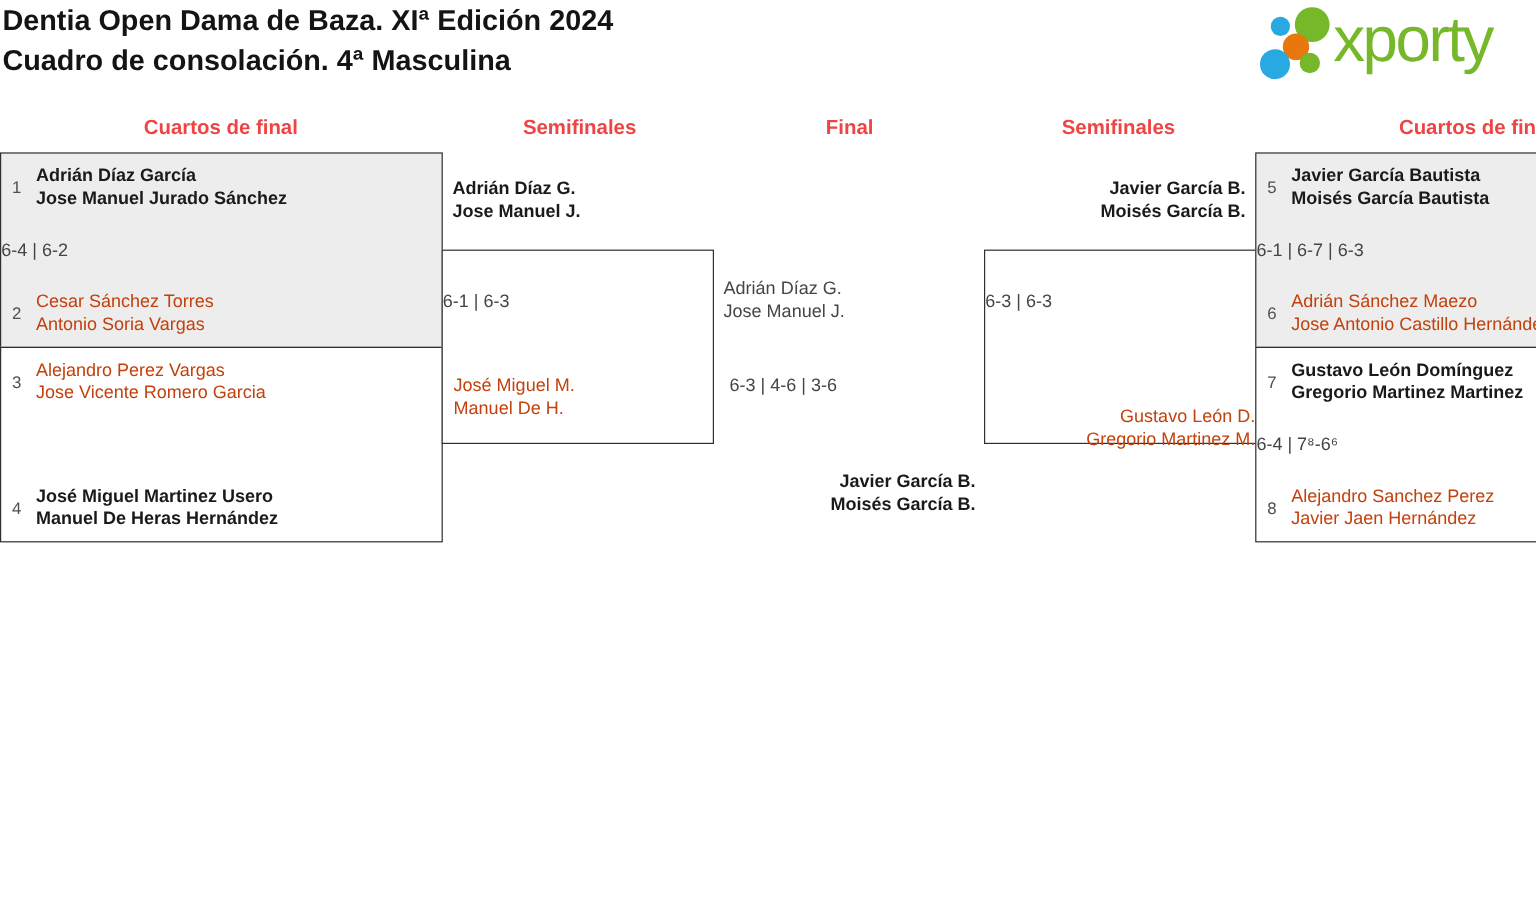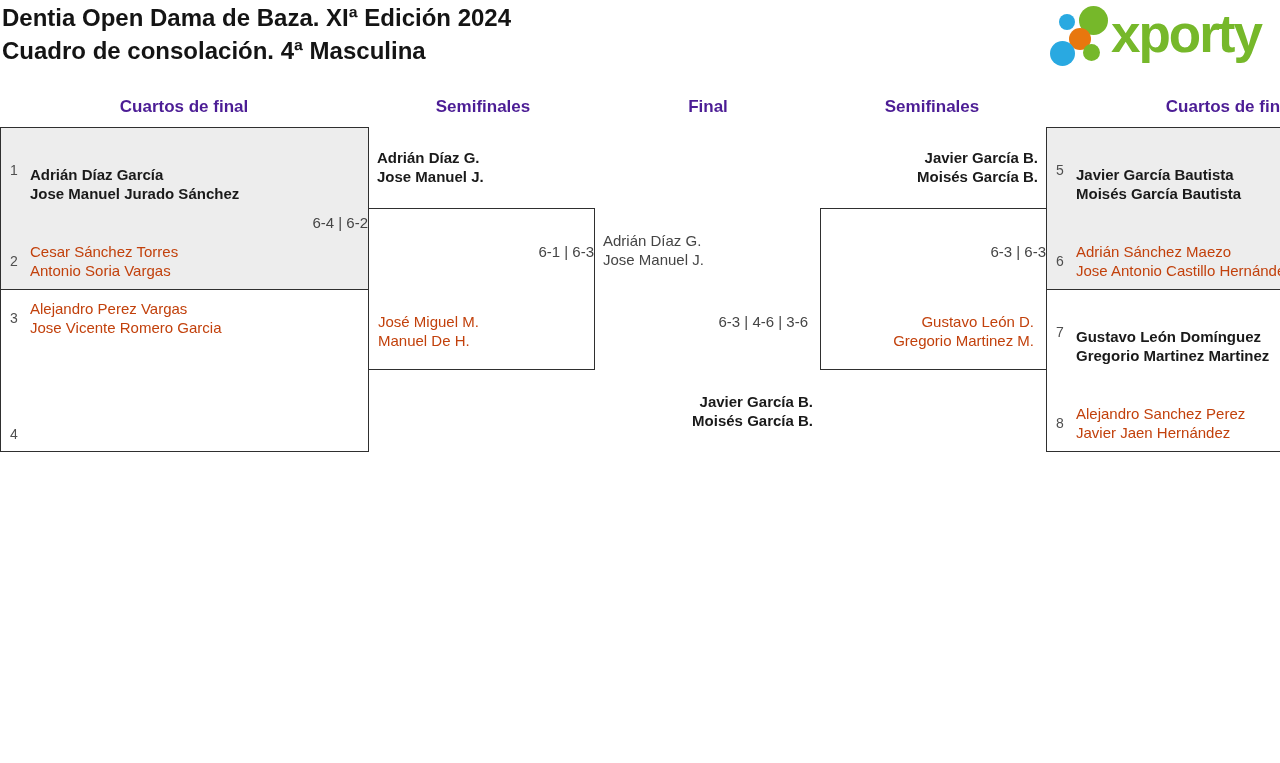--- a/index.html
+++ b/index.html
@@ -6,34 +6,34 @@
   #stage{
     position:relative;width:1280px;height:763px;overflow:hidden;background:#ffffff;
     font-family:"Liberation Sans","DejaVu Sans",sans-serif;color:#1b1b1b;
   }
   
   .title-line{position:absolute;left:2px;font-size:24px;font-weight:bold;color:#141414;white-space:nowrap;}
   #title1{top:4px;}
   #title2{top:37px;}
   
   .dot{position:absolute;border-radius:50%;}
-  #logo-text{position:absolute;left:1111px;top:4px;font-size:53px;line-height:60px;font-weight:bold;
+  #logo-text{position:absolute;left:1111px;top:4px;font-size:53px;line-height:60px;font-weight:normal;
     letter-spacing:-2px;color:#76b82a;white-space:nowrap;}
   
-  .round-label{position:absolute;top:97px;width:240px;text-align:center;font-size:17px;font-weight:bold;color:#4c1d95;white-space:nowrap;}
+  .round-label{position:absolute;top:97px;width:240px;text-align:center;font-size:17px;font-weight:bold;color:#ef4444;white-space:nowrap;}
   
   .match-box{position:absolute;box-sizing:border-box;border:1px solid #2f2f2f;background:#fff;}
   .match-box.gray{background:#ededed;}
   .qf{width:369px;height:163px;display:flex;flex-direction:column;justify-content:space-between;padding:9px 0;}
   .sf{width:227px;height:162px;}
   .team-row{display:flex;align-items:center;gap:7px;padding-left:9px;padding-right:6px;}
   .seed{flex:0 0 13px;font-size:14px;color:#4f4f4f;text-align:left;}
   .names{font-size:15px;line-height:19px;color:#c2410c;white-space:nowrap;}
-  .names.w{font-weight:bold;color:#1a1a1a;margin-top:28px;}
-  .score{font-size:15px;line-height:19px;color:#454545;text-align:right;white-space:nowrap;}
+  .names.w{font-weight:bold;color:#1a1a1a;}
+  .score{font-size:15px;line-height:19px;color:#454545;text-align:left;white-space:nowrap;}
   .qf .score{width:100%;}
   .sf-score{position:absolute;left:0;right:0;top:33px;}
   .sf-bottom-team{position:absolute;top:103px;}
   .float-team{position:absolute;font-size:15px;line-height:19px;color:#454545;white-space:nowrap;}
   .float-team.w{font-weight:bold;color:#1a1a1a;}
   .align-r{text-align:right;}
 </style>
 </head>
 <body>
 
@@ -78,20 +78,24 @@
   <div class="match-box qf" style="left:0;top:289px;">
     <div class="team-row">
       <span class="seed">3</span>
       <div class="names">
         <div>Alejandro Perez Vargas</div>
         <div>Jose Vicente Romero Garcia</div>
       </div>
     </div>
     <div class="team-row">
       <span class="seed">4</span>
+      <div class="names w">
+        <div>José Miguel Martinez Usero</div>
+        <div>Manuel De Heras Hernández</div>
+      </div>
     </div>
   </div>
 
   <div class="float-team w" style="left:377px;top:148px;">
     <div>Adrián Díaz G.</div>
     <div>Jose Manuel J.</div>
   </div>
 
   <div class="match-box sf" style="left:368px;top:208px;">
     <div class="score sf-score">6-1 | 6-3</div>
@@ -111,21 +115,21 @@
     <div>Moisés García B.</div>
   </div>
 
   <div class="float-team w align-r" style="left:820px;width:218px;top:148px;">
     <div>Javier García B.</div>
     <div>Moisés García B.</div>
   </div>
 
   <div class="match-box sf" style="left:820px;top:208px;">
     <div class="score sf-score">6-3 | 6-3</div>
-    <div class="names sf-bottom-team align-r" style="right:12px;">
+    <div class="names sf-bottom-team align-r" style="right:0;margin-top:26px;">
       <div>Gustavo León D.</div>
       <div>Gregorio Martinez M.</div>
     </div>
   </div>
 
   <div class="match-box qf gray" style="left:1046px;top:127px;">
     <div class="team-row">
       <span class="seed">5</span>
       <div class="names w">
         <div>Javier García Bautista</div>

